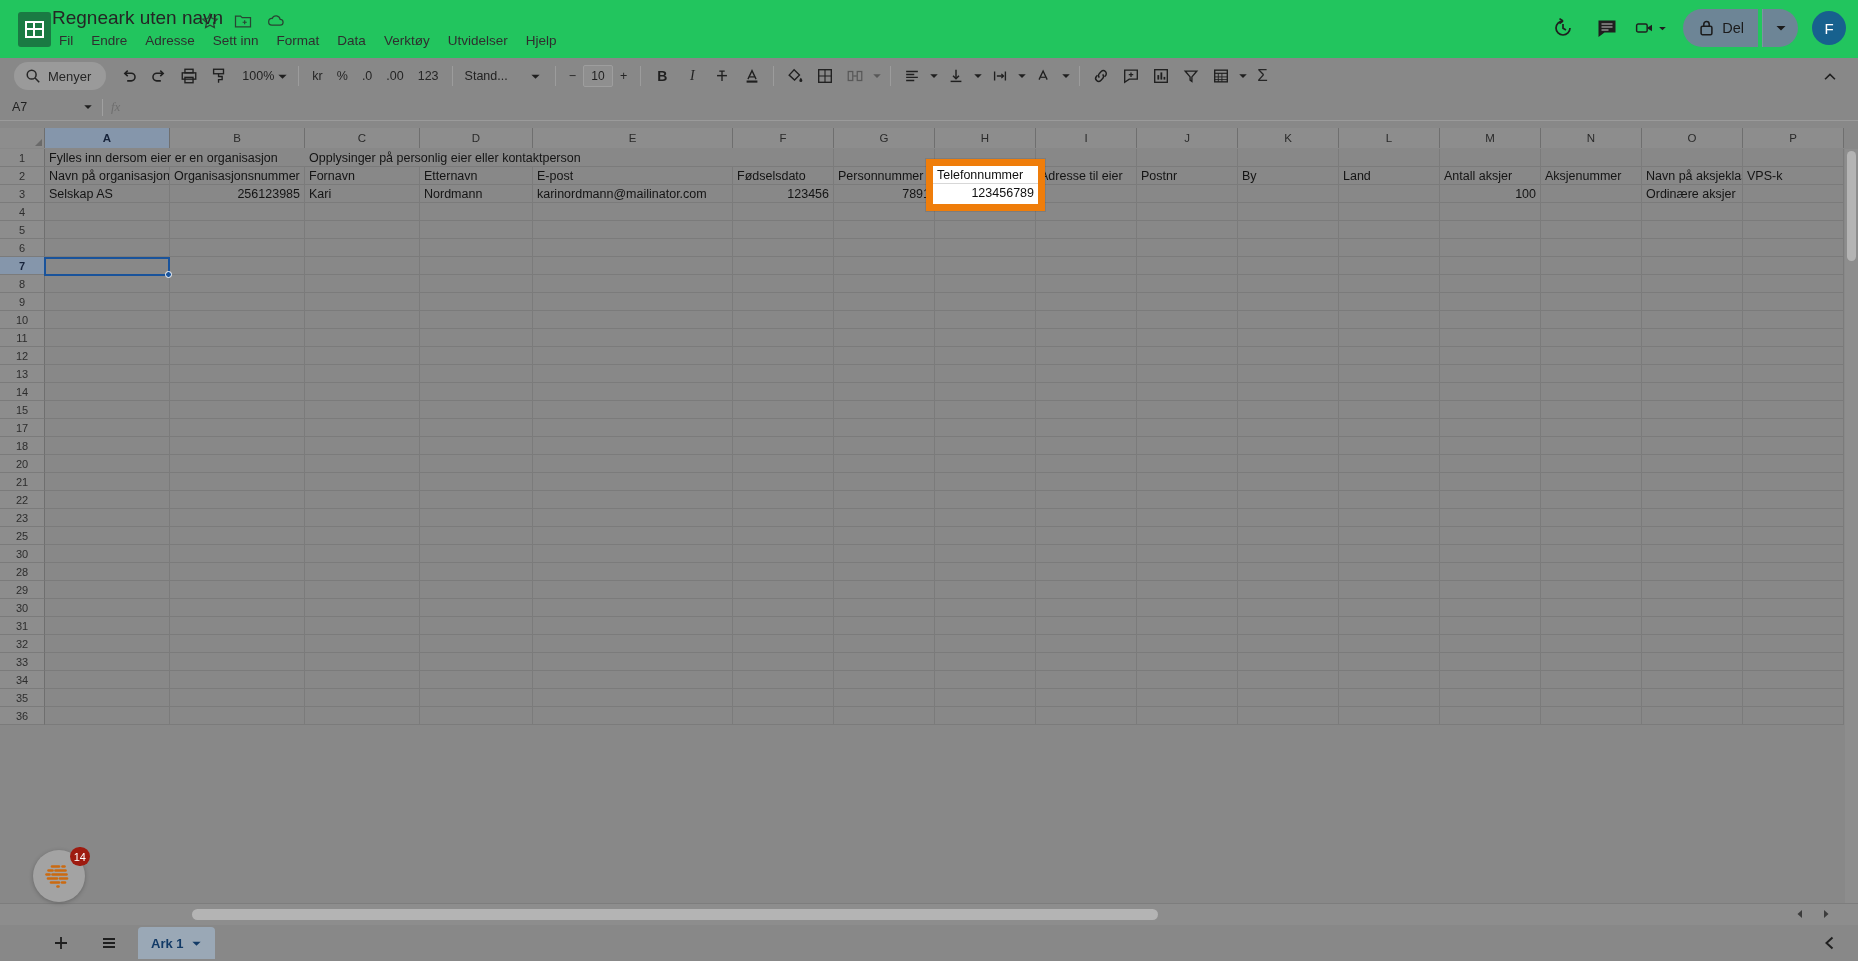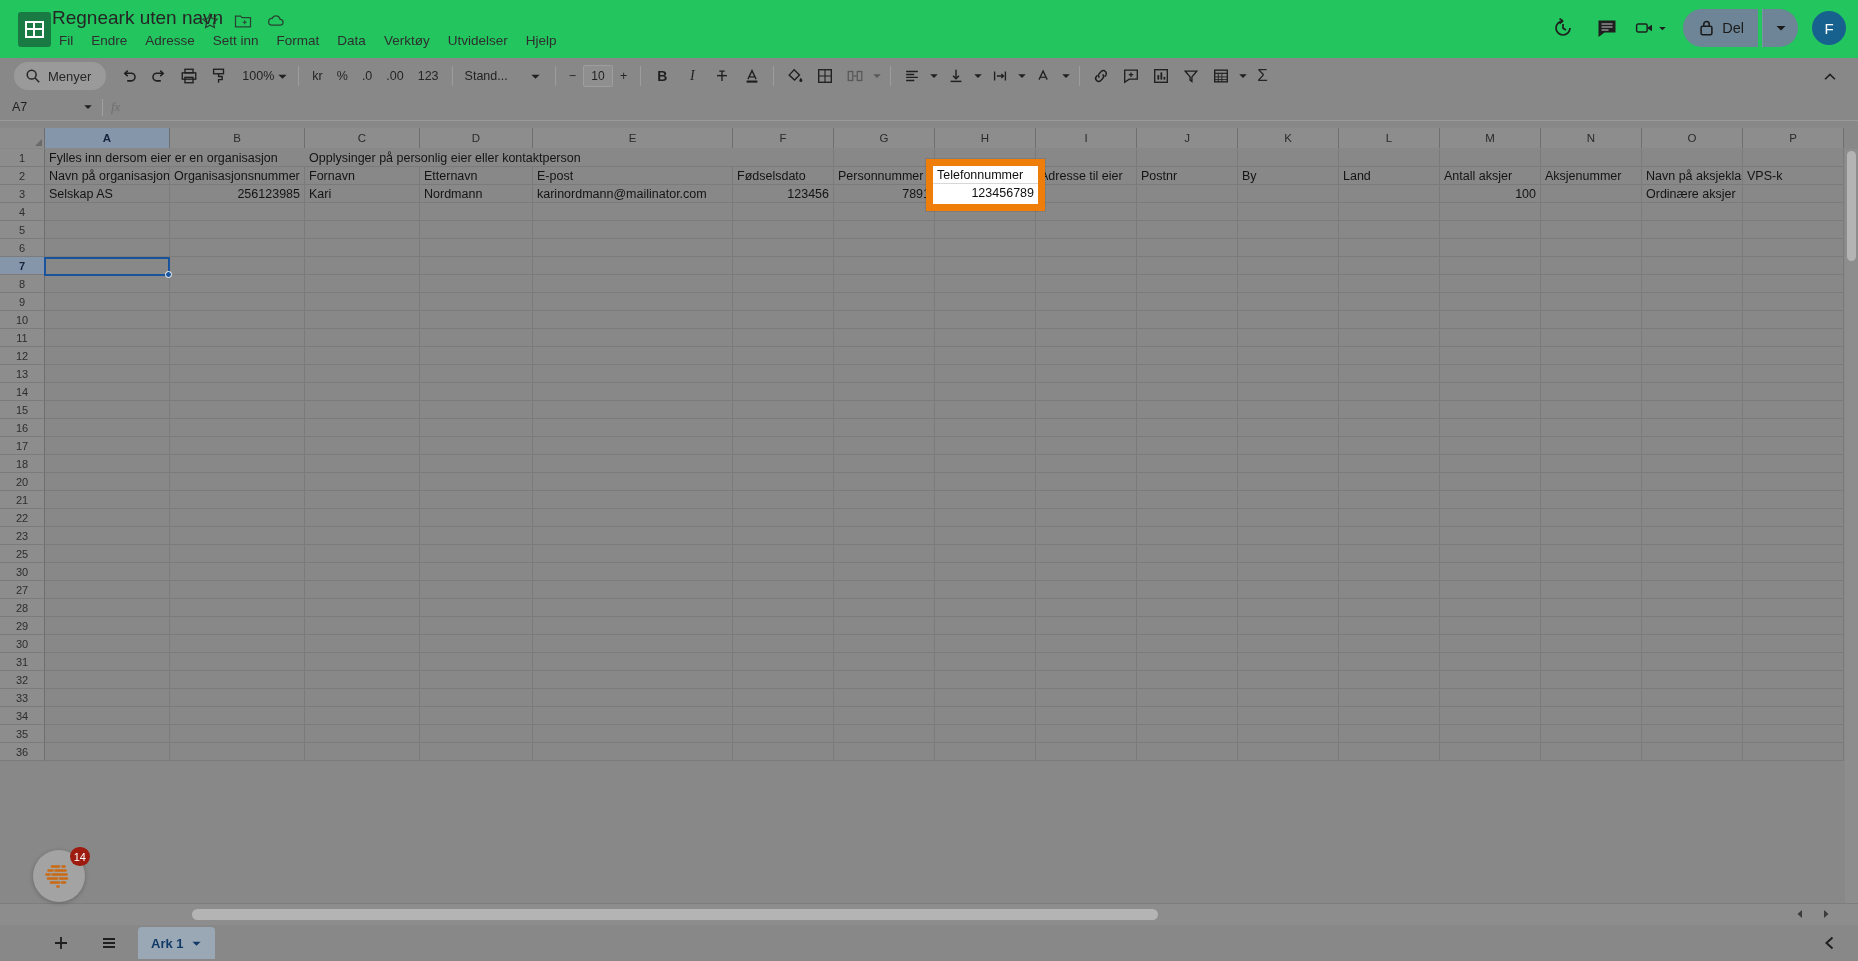--- a/index.html
+++ b/index.html
@@ -802,39 +802,20 @@
           <div class="cell" style="width: 101px;"></div>
           <div class="cell" style="width: 101px;"></div>
           <div class="cell" style="width: 101px;"></div>
           <div class="cell" style="width: 101px;"></div>
           <div class="cell" style="width: 101px;"></div>
           <div class="cell" style="width: 101px;"></div>
           <div class="cell" style="width: 101px;"></div>
           <div class="cell" style="width: 101px;"></div>
         </div>
         <div class="row">
-          <div class="rowhead">16</div>
-          <div class="cell" style="width: 125px;"></div>
-          <div class="cell" style="width: 135px;"></div>
-          <div class="cell" style="width: 115px;"></div>
-          <div class="cell" style="width: 113px;"></div>
-          <div class="cell" style="width: 200px;"></div>
-          <div class="cell" style="width: 101px;"></div>
-          <div class="cell" style="width: 101px;"></div>
-          <div class="cell" style="width: 101px;"></div>
-          <div class="cell" style="width: 101px;"></div>
-          <div class="cell" style="width: 101px;"></div>
-          <div class="cell" style="width: 101px;"></div>
-          <div class="cell" style="width: 101px;"></div>
-          <div class="cell" style="width: 101px;"></div>
-          <div class="cell" style="width: 101px;"></div>
-          <div class="cell" style="width: 101px;"></div>
-          <div class="cell" style="width: 101px;"></div>
-        </div>
-        <div class="row">
           <div class="rowhead">17</div>
           <div class="cell" style="width: 125px;"></div>
           <div class="cell" style="width: 135px;"></div>
           <div class="cell" style="width: 115px;"></div>
           <div class="cell" style="width: 113px;"></div>
           <div class="cell" style="width: 200px;"></div>
           <div class="cell" style="width: 101px;"></div>
           <div class="cell" style="width: 101px;"></div>
           <div class="cell" style="width: 101px;"></div>
           <div class="cell" style="width: 101px;"></div>
@@ -955,39 +936,20 @@
           <div class="cell" style="width: 101px;"></div>
           <div class="cell" style="width: 101px;"></div>
           <div class="cell" style="width: 101px;"></div>
           <div class="cell" style="width: 101px;"></div>
           <div class="cell" style="width: 101px;"></div>
           <div class="cell" style="width: 101px;"></div>
           <div class="cell" style="width: 101px;"></div>
         </div>
         <div class="row">
           <div class="rowhead">30</div>
-          <div class="cell" style="width: 125px;"></div>
-          <div class="cell" style="width: 135px;"></div>
-          <div class="cell" style="width: 115px;"></div>
-          <div class="cell" style="width: 113px;"></div>
-          <div class="cell" style="width: 200px;"></div>
-          <div class="cell" style="width: 101px;"></div>
-          <div class="cell" style="width: 101px;"></div>
-          <div class="cell" style="width: 101px;"></div>
-          <div class="cell" style="width: 101px;"></div>
-          <div class="cell" style="width: 101px;"></div>
-          <div class="cell" style="width: 101px;"></div>
-          <div class="cell" style="width: 101px;"></div>
-          <div class="cell" style="width: 101px;"></div>
-          <div class="cell" style="width: 101px;"></div>
-          <div class="cell" style="width: 101px;"></div>
-          <div class="cell" style="width: 101px;"></div>
-        </div>
-        <div class="row">
-          <div class="rowhead">27</div>
           <div class="cell" style="width: 125px;"></div>
           <div class="cell" style="width: 135px;"></div>
           <div class="cell" style="width: 115px;"></div>
           <div class="cell" style="width: 113px;"></div>
           <div class="cell" style="width: 200px;"></div>
           <div class="cell" style="width: 101px;"></div>
           <div class="cell" style="width: 101px;"></div>
           <div class="cell" style="width: 101px;"></div>
           <div class="cell" style="width: 101px;"></div>
           <div class="cell" style="width: 101px;"></div>

